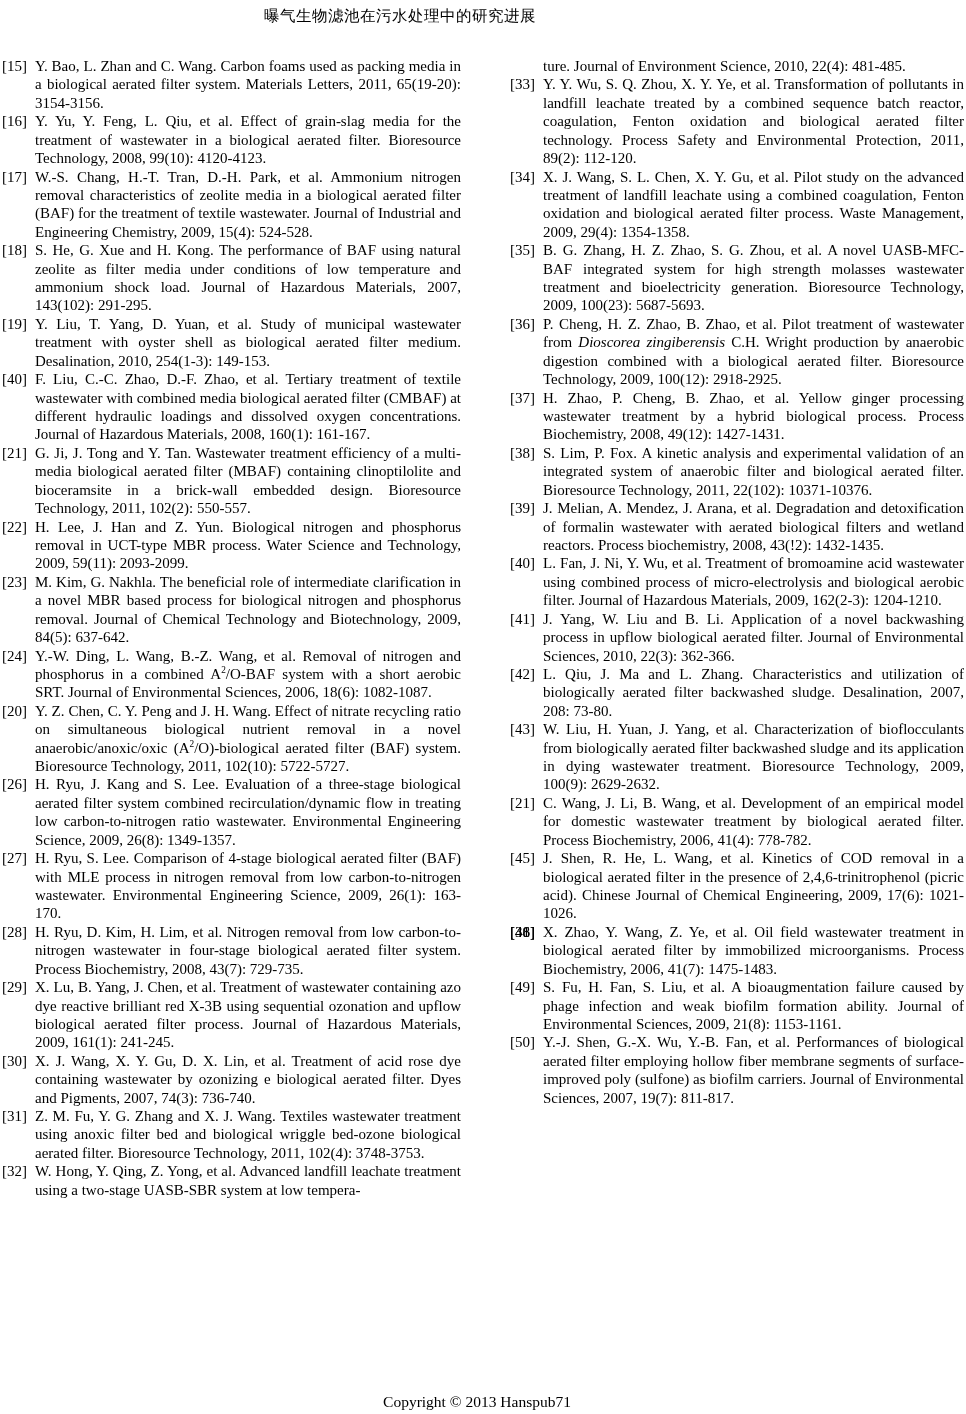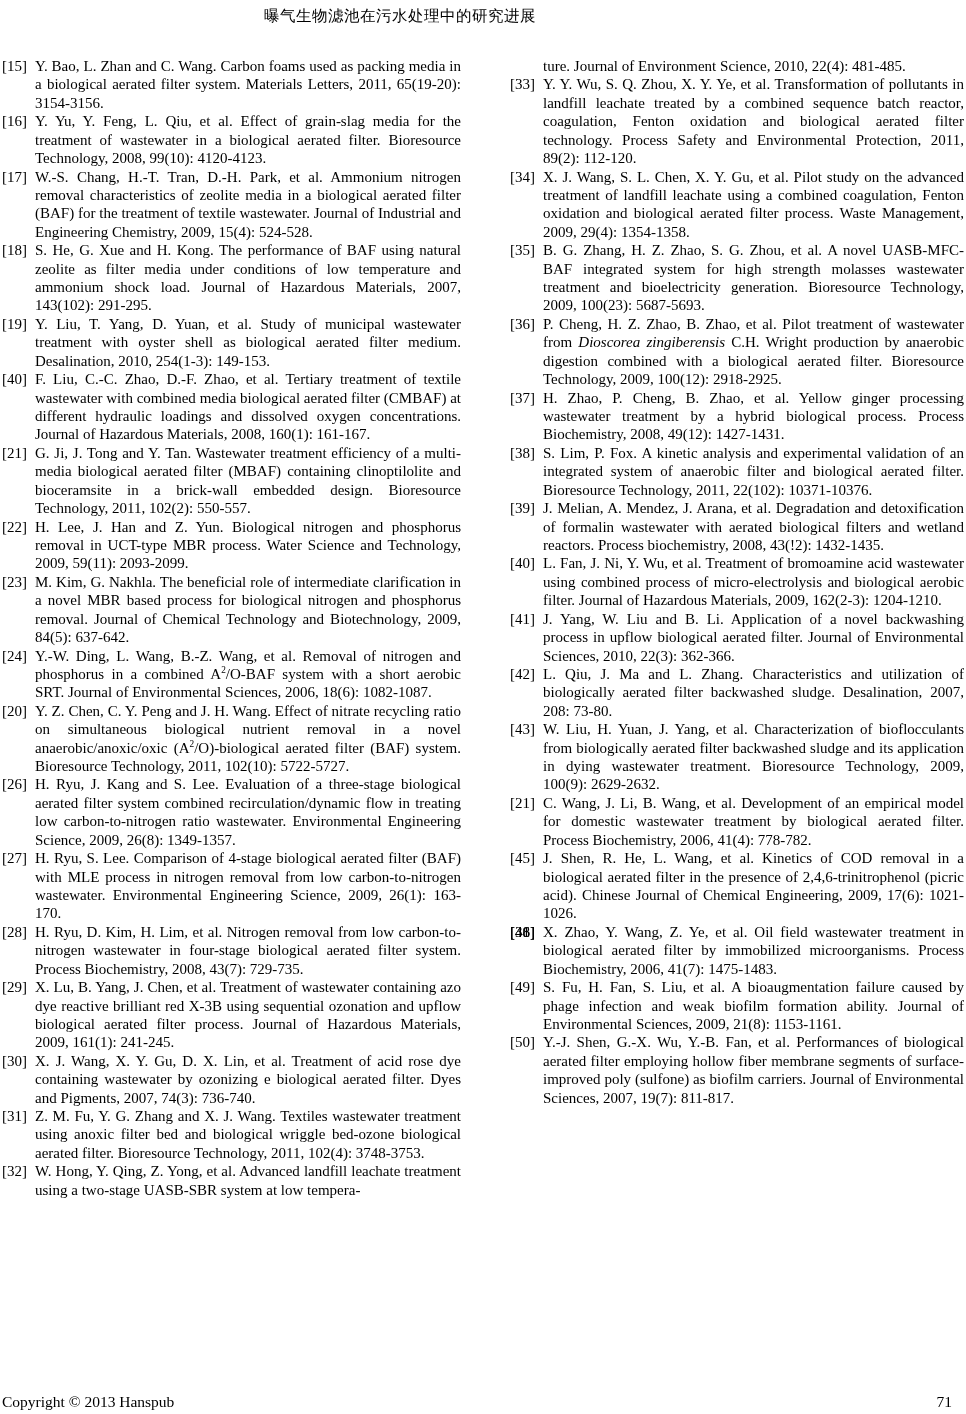--- a/index.html
+++ b/index.html
@@ -36,21 +36,21 @@
     white-space: nowrap;
   }
   .ref sup {
     font-size: 0.62em;
     line-height: 0;
     vertical-align: super;
   }
   .ref i { }
   .footer {
     position: absolute; top: 1392px; left: 2px; right: 14px;
-    display: flex; justify-content: space-between; align-items: baseline;
+    display: flex; justify-content: center; align-items: baseline;
     font-size: 15.5px; line-height: 19px;
   }
 </style>
 </head>
 <body>
 
 <div class="page-title">曝气生物滤池在污水处理中的研究进展</div>
 
 <div class="columns">
   <div class="col col-left" id="col-left">

